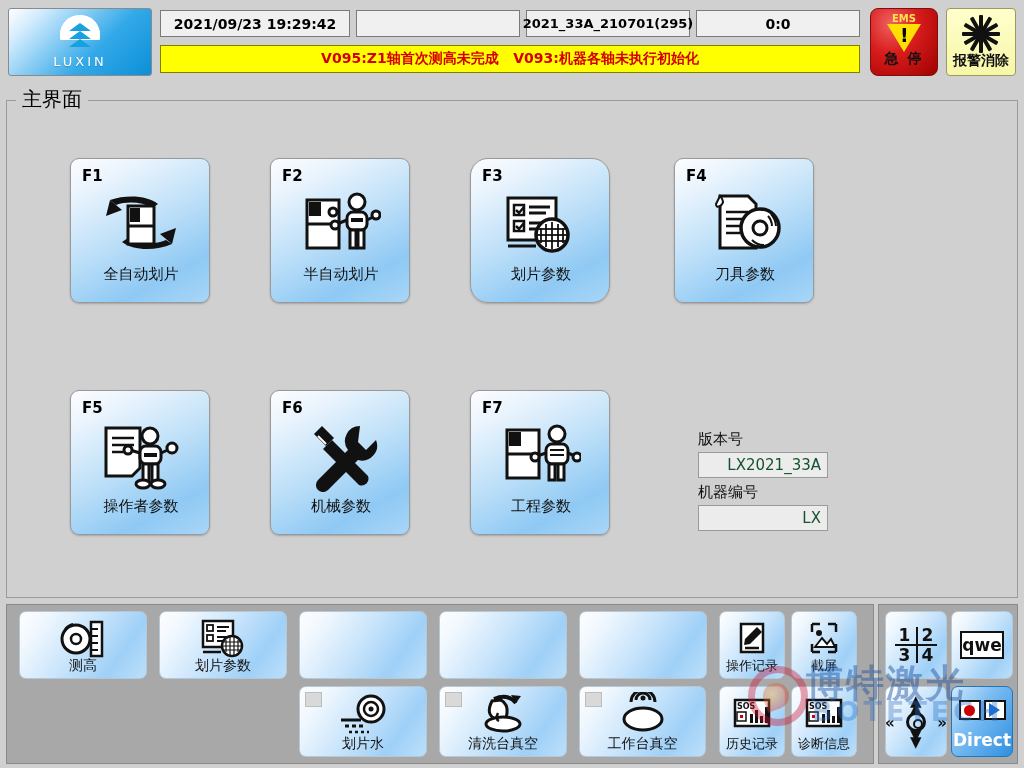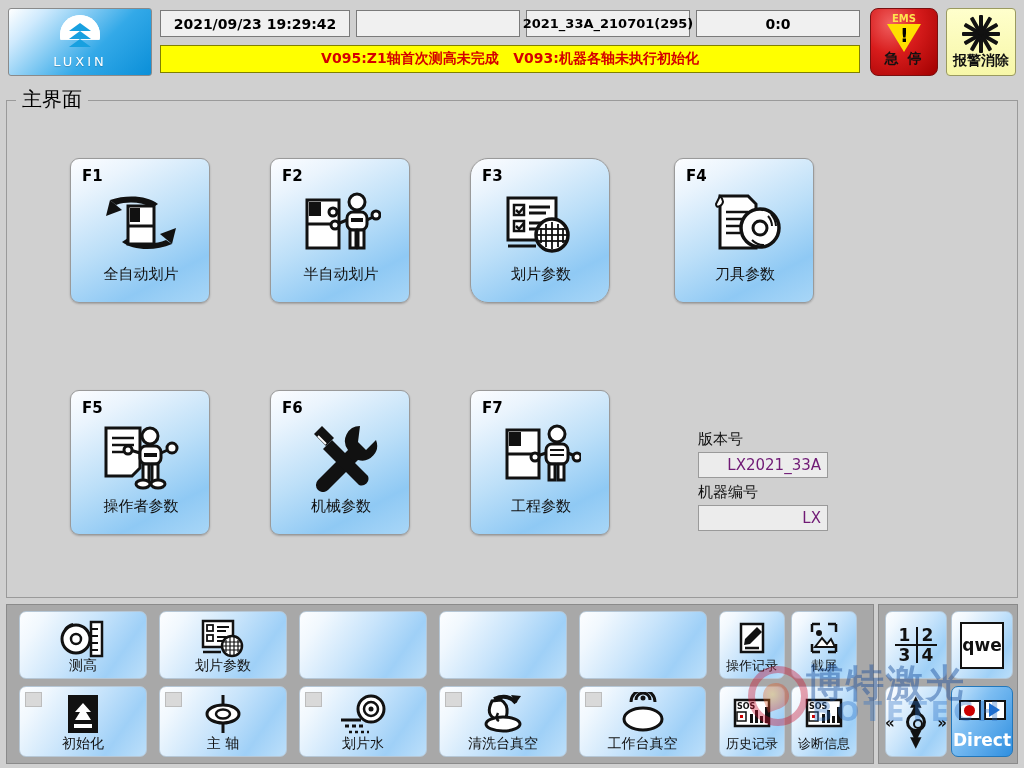--- a/index.html
+++ b/index.html
@@ -136,21 +136,21 @@
     position: absolute; left: 0; bottom: 18px; width: 140px;
     text-align: center; font-size: 15px; color: #111;
   }
 
   
   .vlabel { position: absolute; font-size: 15px; color: #111; }
   .vfield {
     position: absolute; height: 26px; width: 130px;
     background: #ececec; border: 1px solid #9a9a9a;
     display: flex; align-items: center; justify-content: flex-end;
-    padding-right: 6px; font-size: 15px; color: #701a75;
+    padding-right: 6px; font-size: 15px; color: #14532d;
   }
 
   
   .toolbar {
     position: absolute; left: 6px; top: 604px; width: 868px; height: 160px;
     background: #a8a8a8; border: 1px solid #8a8a8a;
   }
   .toolbar-right {
     position: absolute; left: 878px; top: 604px; width: 140px; height: 160px;
     background: #a8a8a8; border: 1px solid #8a8a8a;
@@ -180,21 +180,21 @@
   }
   .tbtn.active .tb-label { color: #ffffff; font-weight: bold; font-size: 17px; }
 
   
   .keypad { position: relative; width: 46px; height: 40px; font-weight: bold; font-size: 17px; color: #111; }
   .keypad div { position: absolute; width: 23px; height: 20px; display: flex; align-items: center; justify-content: center; }
   .kp-vline { position: absolute; left: 23px; top: 2px; width: 2px; height: 36px; background: #111; }
   .kp-hline { position: absolute; left: 2px; top: 19px; width: 42px; height: 2px; background: #111; }
 
   .qwe-box {
-    width: 44px; height: 47px; background: #fff; border: 2px solid #111;
+    width: 44px; height: 28px; background: #fff; border: 2px solid #111;
     display: flex; align-items: center; justify-content: center;
     font-weight: bold; font-size: 17px; color: #111;
   }
   .dpad { position: relative; width: 58px; height: 54px; color: #111; font-size: 15px; font-weight: bold; }
   .dpad .ring {
     position: absolute; left: 19px; top: 17px; width: 20px; height: 20px;
     border: 3px solid #111; border-radius: 50%;
   }
   .dpad .ring::after {
     content: ""; position: absolute; left: 4px; top: 4px; width: 6px; height: 6px;
@@ -487,43 +487,21 @@
     <div class="tbtn" style="left:292px; top:6px; width:128px; height:68px;">
       <div class="tb-label"></div>
     </div>
     <div class="tbtn" style="left:432px; top:6px; width:128px; height:68px;">
       <div class="tb-label"></div>
     </div>
     <div class="tbtn" style="left:572px; top:6px; width:128px; height:68px;">
       <div class="tb-label"></div>
     </div>
 
-    <div class="tbtn" style="left:12px; top:81px; width:128px; height:71px;">
-      <div class="lamp"></div>
-      <div class="tb-icon">
-        <svg width="38" height="42" viewBox="0 0 38 42">
-          <rect x="4" y="2" width="30" height="38" fill="#111"></rect>
-          <path d="M19 8 l-8 9 h5 l-5 8 h16 l-5 -8 h5 z" fill="#fff" transform="translate(0,2)"></path>
-          <rect x="10" y="31" width="18" height="4" fill="#fff"></rect>
-        </svg>
-      </div>
-      <div class="tb-label">初始化</div>
-    </div>
-
-    <div class="tbtn" style="left:152px; top:81px; width:128px; height:71px;">
-      <div class="lamp"></div>
-      <div class="tb-icon">
-        <svg width="46" height="42" viewBox="0 0 46 42">
-          <line x1="23" y1="2" x2="23" y2="40" stroke="#111" stroke-width="3"></line>
-          <ellipse cx="23" cy="21" rx="16" ry="9" fill="#fff" stroke="#111" stroke-width="3"></ellipse>
-          <ellipse cx="23" cy="21" rx="7" ry="4.5" fill="#fff" stroke="#111" stroke-width="2.5"></ellipse>
-        </svg>
-      </div>
-      <div class="tb-label">主 轴</div>
-    </div>
+
 
     <div class="tbtn" style="left:292px; top:81px; width:128px; height:71px;">
       <div class="lamp"></div>
       <div class="tb-icon">
         <svg width="56" height="42" viewBox="0 0 56 42">
           <circle cx="36" cy="16" r="13" fill="#fff" stroke="#111" stroke-width="3"></circle>
           <circle cx="36" cy="16" r="7" fill="#fff" stroke="#111" stroke-width="2.5"></circle>
           <circle cx="36" cy="16" r="2.5" fill="#111"></circle>
           <line x1="6" y1="27" x2="26" y2="27" stroke="#111" stroke-width="3"></line>
           <line x1="10" y1="33" x2="30" y2="33" stroke="#111" stroke-width="3" stroke-dasharray="4 3"></line>

